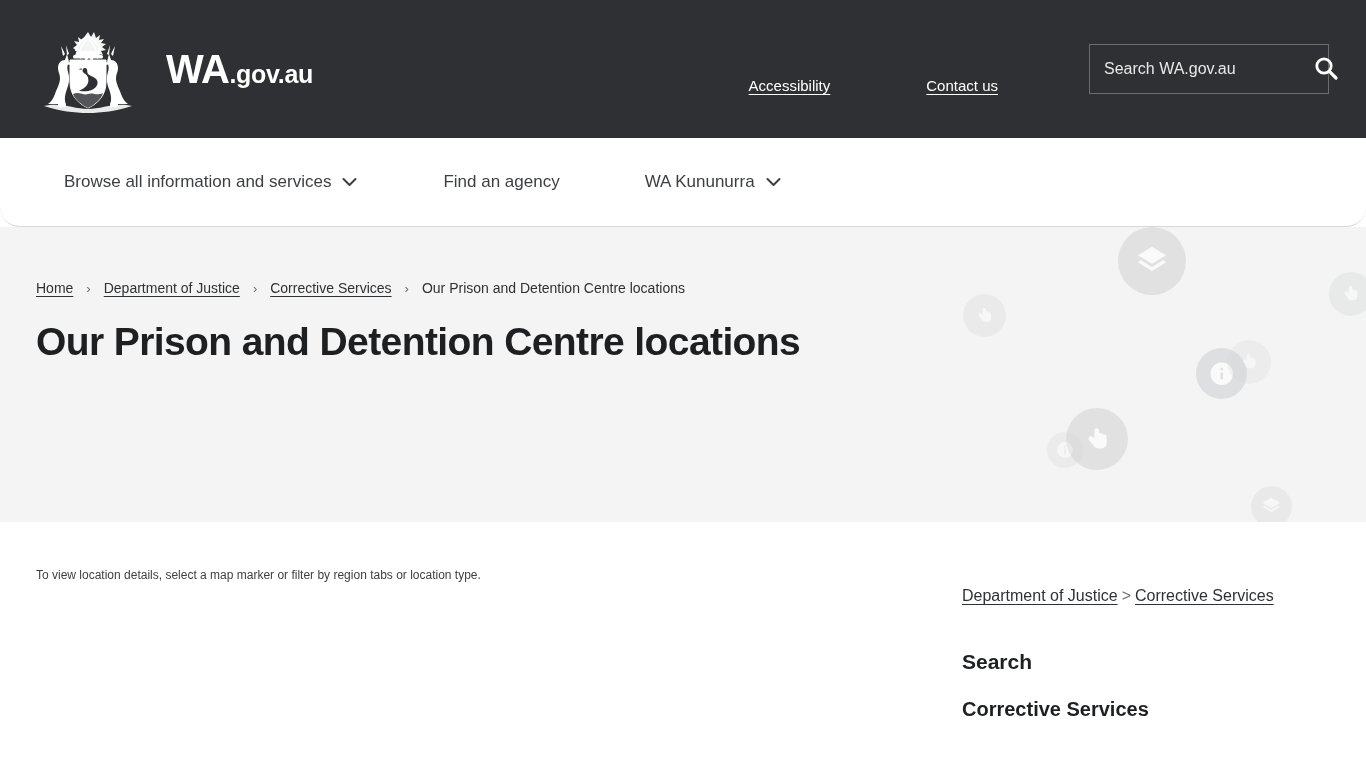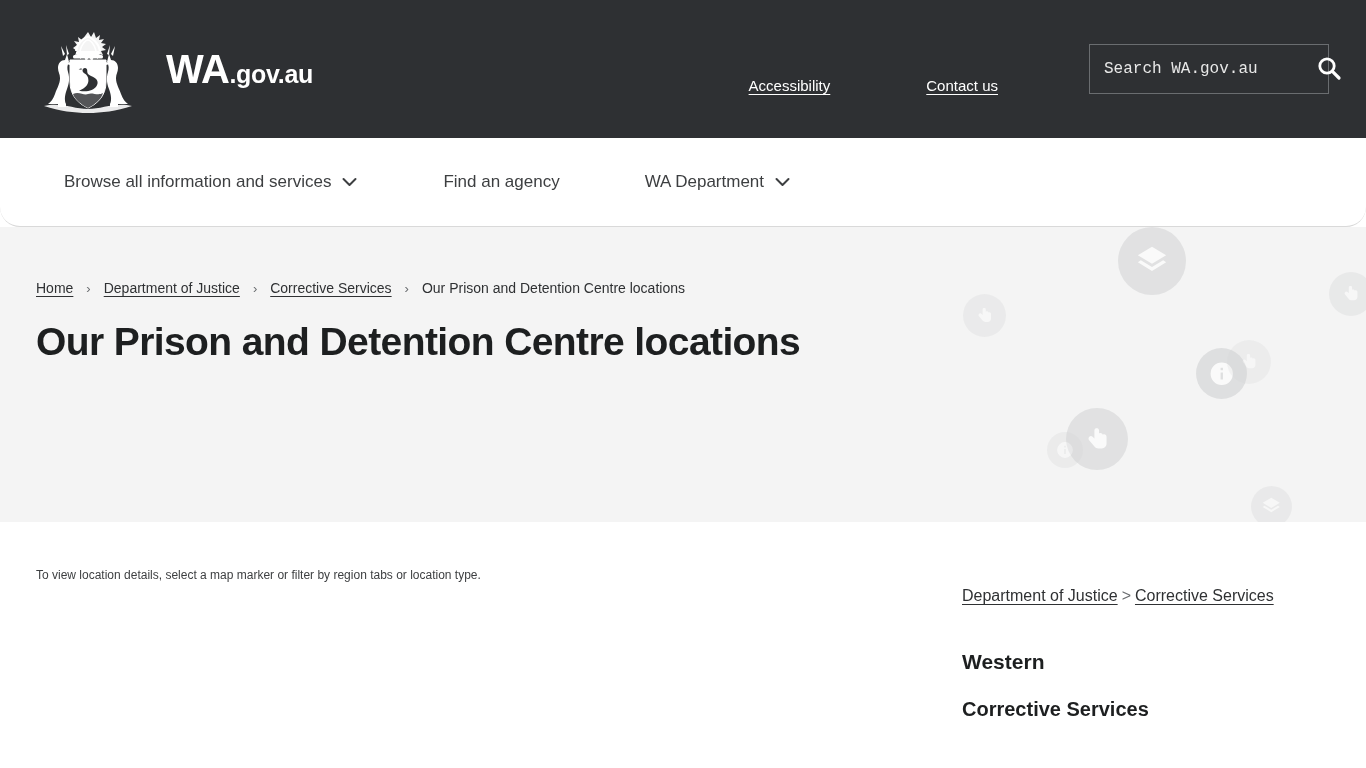--- a/index.html
+++ b/index.html
@@ -61,21 +61,21 @@
     align-items: center;
     padding: 0 12px 0 14px;
     background: transparent;
   }
   .searchbox input {
     flex: 1;
     background: transparent;
     border: none;
     outline: none;
     color: #7dd3fc;
-    font-family: Liberation Mono, monospace;
+    font-family: Liberation Sans, sans-serif;
     font-size: 16px;
   }
   .searchbox input::placeholder { color: #e8e8e8; opacity: 1; }
   .search-btn {
     background: none; border: none; cursor: pointer;
     display: flex; align-items: center; padding: 0 2px;
   }
 
   
   .mainnav {
@@ -239,21 +239,21 @@
     <span class="chev">
       <svg width="15" height="10" viewBox="0 0 15 10">
         <polyline points="1.5,2 7.5,8 13.5,2" fill="none" stroke="#3d3f41" stroke-width="2" stroke-linecap="round" stroke-linejoin="round"></polyline>
       </svg>
     </span>
   </div>
   <div class="navitem findagency">
     <span>Find an agency</span>
   </div>
   <div class="navitem wagov">
-    <span>WA Department</span>
+    <span>WA Kununurra</span>
     <span class="chev">
       <svg width="15" height="10" viewBox="0 0 15 10">
         <polyline points="1.5,2 7.5,8 13.5,2" fill="none" stroke="#3d3f41" stroke-width="2" stroke-linecap="round" stroke-linejoin="round"></polyline>
       </svg>
     </span>
   </div>
 </nav>
 
 <section class="hero">
   <div id="watermarks">
@@ -316,17 +316,17 @@
 <div class="content">
 
   <div class="col-main">
     <p class="helper-text">To view location details, select a map marker or filter by region tabs or location type.</p>
   </div>
 
   <aside class="col-side">
     <p class="provider-line">
       <a>Department of Justice</a><span class="provider-sep">&gt;</span><a>Corrective Services</a>
     </p>
-    <h2 class="side-contact-h">Western</h2>
+    <h2 class="side-contact-h">Search</h2>
     <h3 class="side-org">Corrective Services</h3>
     <div class="side-cut"></div>
   </aside>
 </div>
 
 </body></html>

